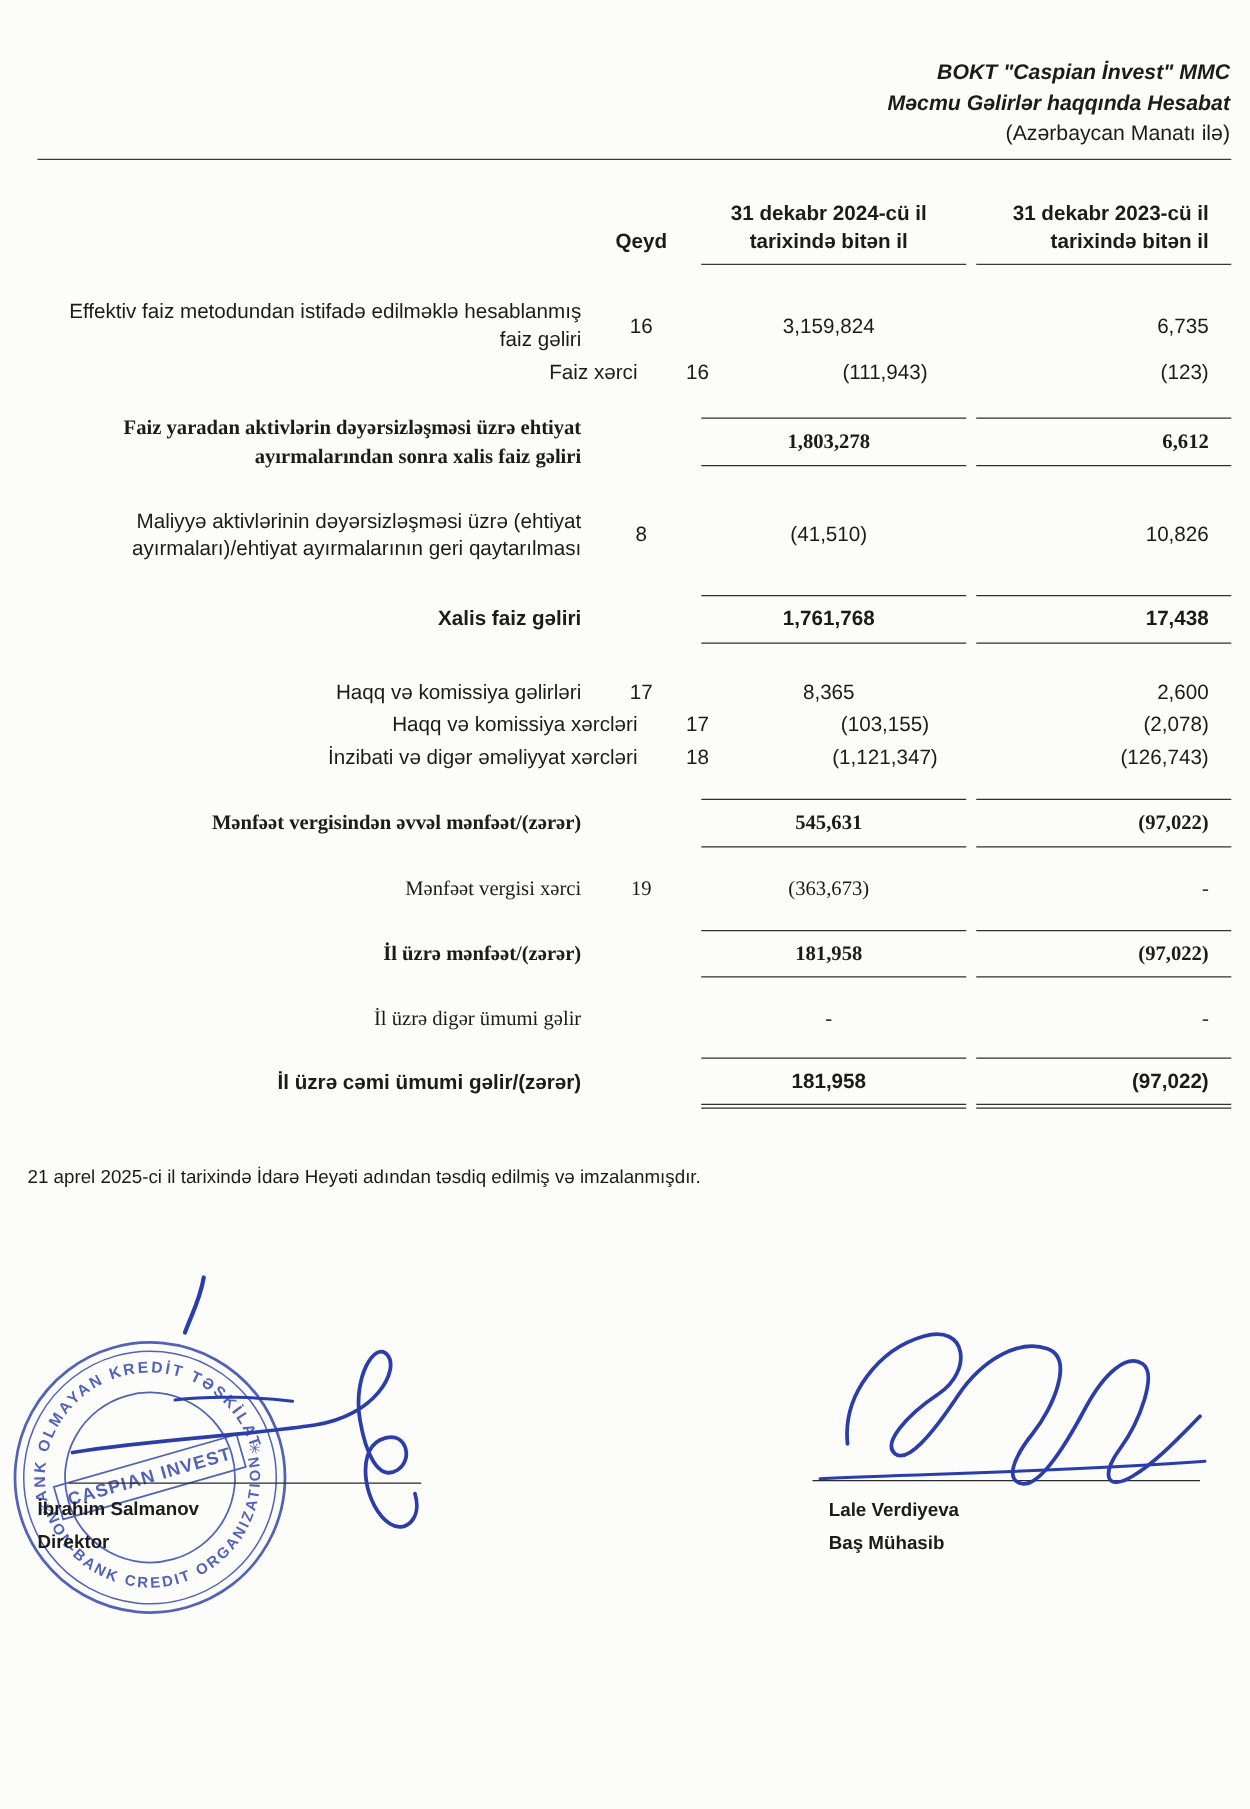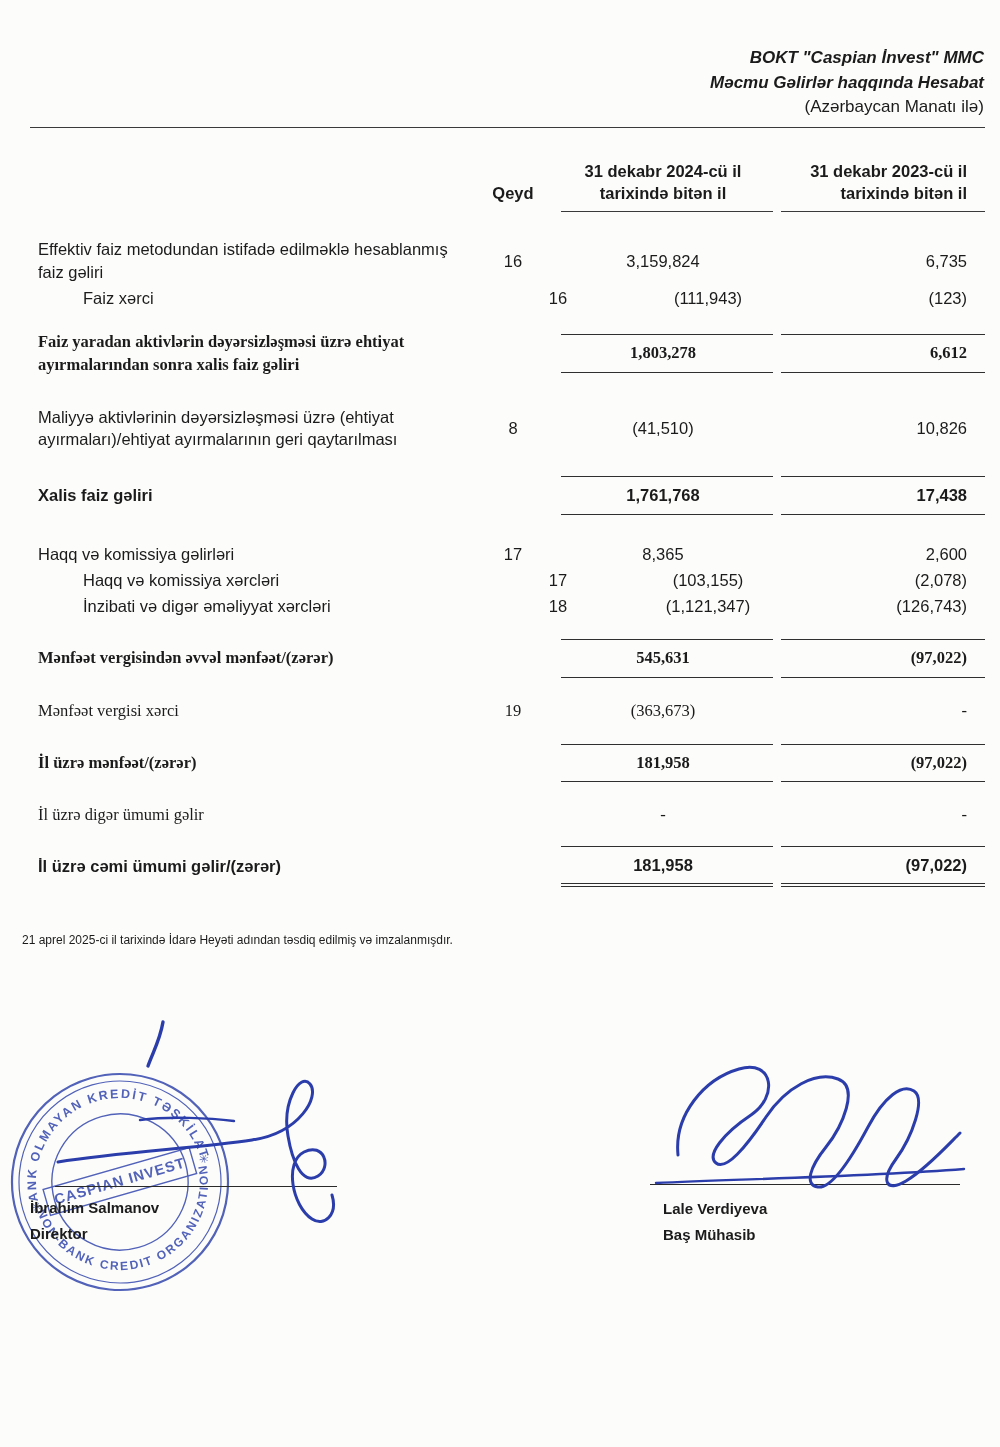--- a/index.html
+++ b/index.html
@@ -18,21 +18,21 @@
 
   
   .tbl { padding:0 15px 0 38px; margin-top:32px; }
   .trow {
     display:grid;
     grid-template-columns:427px 80px 212px 1fr;
     column-gap:8px;
     align-items:center;
     font-size:16.5px; line-height:1.35;
   }
-  .cl { text-align:left; }
+  .cl { text-align:right; }
   .cn { text-align:center; }
   .c24 { text-align:center; padding-right:8px; }
   .c23 { text-align:right; padding-right:18px; }
   .bold { font-weight:700; }
 
   .thead { align-items:end; font-weight:700; }
   .thead .cn { padding-bottom:8px; }
   .thead .c24, .thead .c23 { border-bottom:1.7px solid #3a3a3a; padding-bottom:7px; }
 
   .lined .c24, .lined .c23 {
@@ -45,21 +45,21 @@
   }
 
   .mt4  { margin-top:4px;margin-left:45px; }
   .mt20 { margin-top:20px; }
   .mt22 { margin-top:22px;font-family:Liberation Serif, serif; }
   .mt26 { margin-top:26px; }
   .mt28 { margin-top:28px; }
   .mt30 { margin-top:30px; }
 
   
-  .approval { margin:46px 15px 0 22px; font-size:12px; }
+  .approval { margin:46px 15px 0 22px; font-size:15px; }
 
   
   .stamp { position:absolute; left:6px; top:1068px; width:228px; height:228px;
            transform:rotate(-16deg); opacity:.88; z-index:1; }
   .sig-svg { position:absolute; z-index:3; pointer-events:none; }
   .sig-left  { left:20px;  top:1000px; width:400px; height:260px; }
   .sig-right { left:620px; top:1055px; width:360px; height:170px; }
 
   .sig-line { position:absolute; border-top:1.6px solid #2a2a2a; z-index:2; }
   .line-left  { left:55px;  top:1186px; width:282px; }

